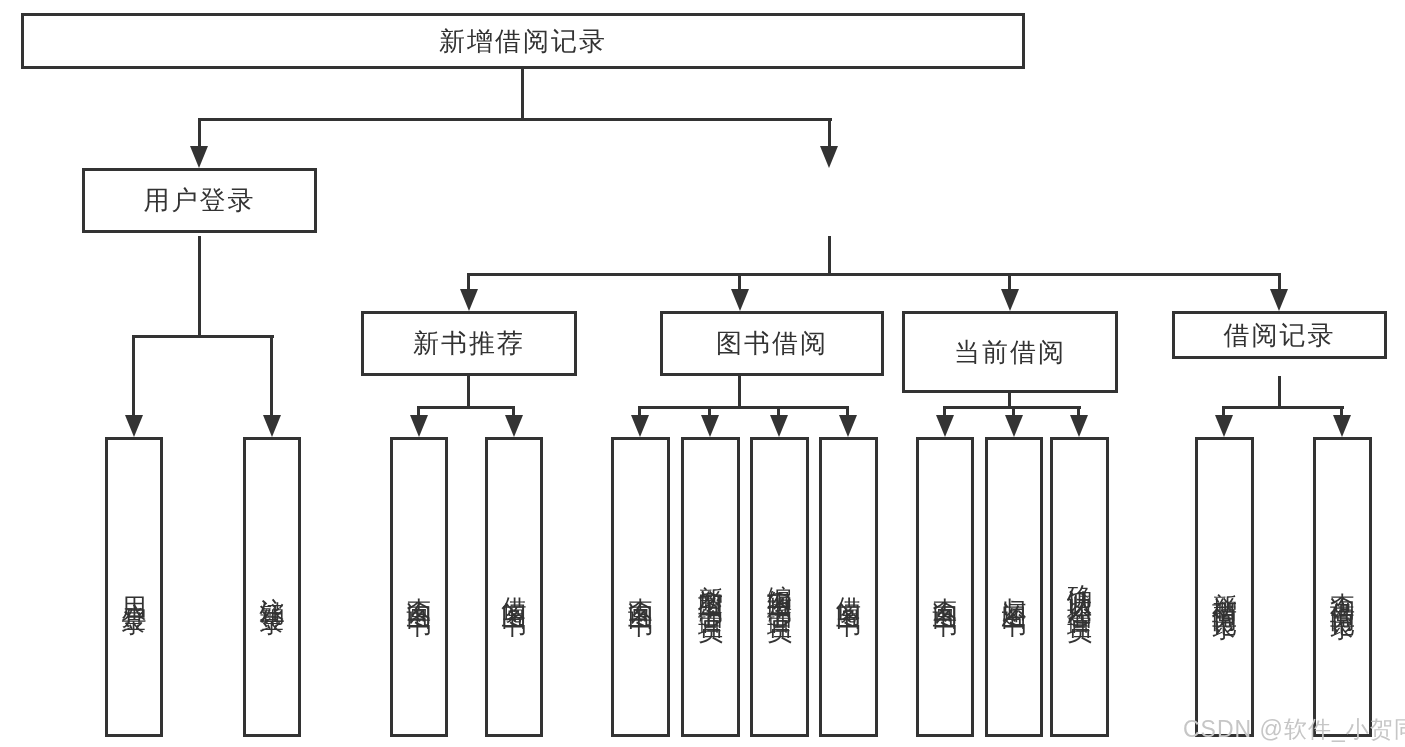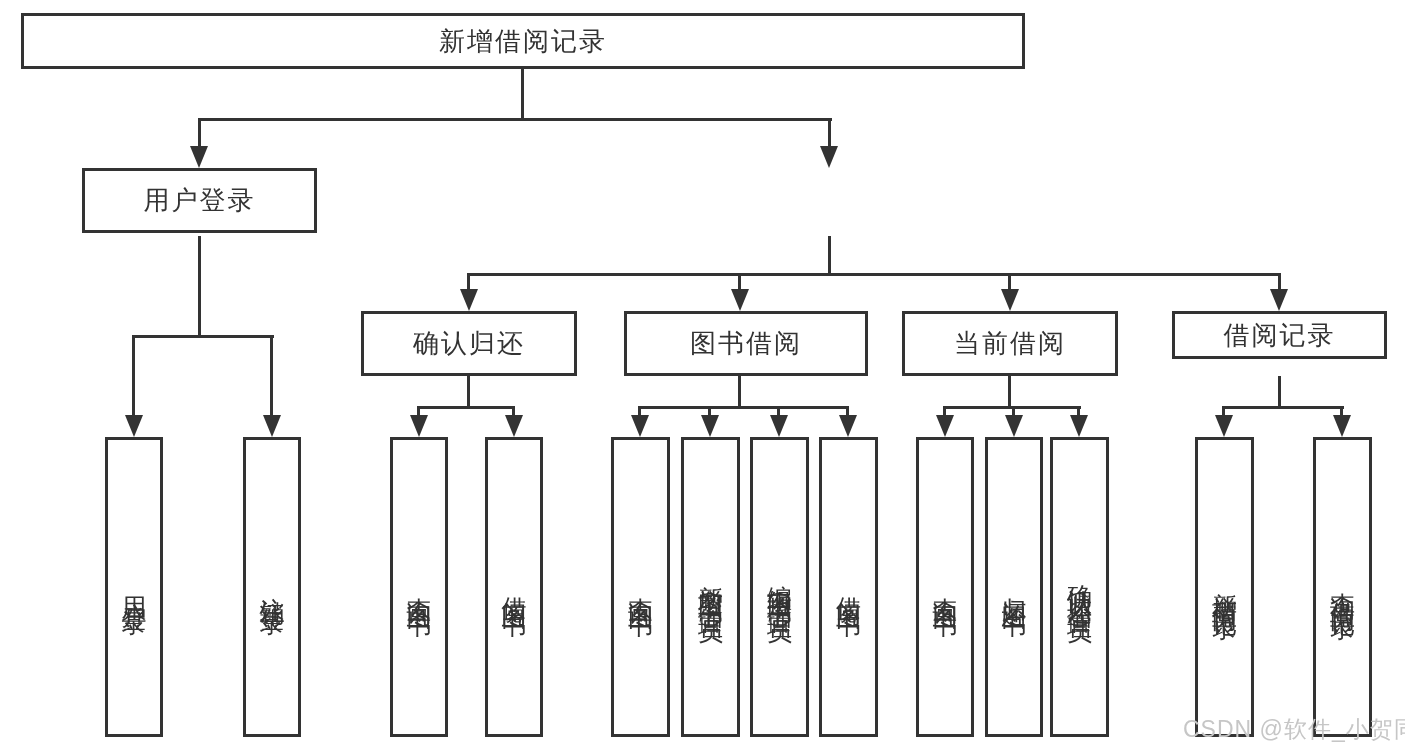--- a/index.html
+++ b/index.html
@@ -122,23 +122,23 @@
   <div class="hline" style="left:1223px;top:406px;width:121px;height:3px"></div>
   <div class="vline" style="left:1222px;top:406px;width:3px;height:11px"></div>
   <div class="arrow" style="left:1215px;top:415px"></div>
   <div class="vline" style="left:1340px;top:406px;width:3px;height:11px"></div>
   <div class="arrow" style="left:1333px;top:415px"></div>
 
   <div class="box box-h" style="left:21px;top:13px;width:1004px;height:56px">新增借阅记录</div>
 
   <div class="box box-h" style="left:82px;top:168px;width:235px;height:65px">用户登录</div>
 
-  <div class="box box-h" style="left:361px;top:311px;width:216px;height:65px">确认归还</div>
-  <div class="box box-h" style="left:624px;top:311px;width:244px;height:65px">图书借阅</div>
-  <div class="box box-h" style="left:902px;top:311px;width:216px;height:65px">当前借阅</div>
+  <div class="box box-h" style="left:361px;top:311px;width:216px;height:65px">新书推荐</div>
+  <div class="box box-h" style="left:660px;top:311px;width:224px;height:65px">图书借阅</div>
+  <div class="box box-h" style="left:902px;top:311px;width:216px;height:82px">当前借阅</div>
   <div class="box box-h" style="left:1172px;top:311px;width:215px;height:48px">借阅记录</div>
 
   <div class="box leaf" style="left:105px;width:58px">
     <span class="vtext">用户登录</span>
   </div>
   <div class="box leaf" style="left:243px;width:58px">
     <span class="vtext">注销登录</span>
   </div>
 
   <div class="box leaf" style="left:390px;width:58px">

